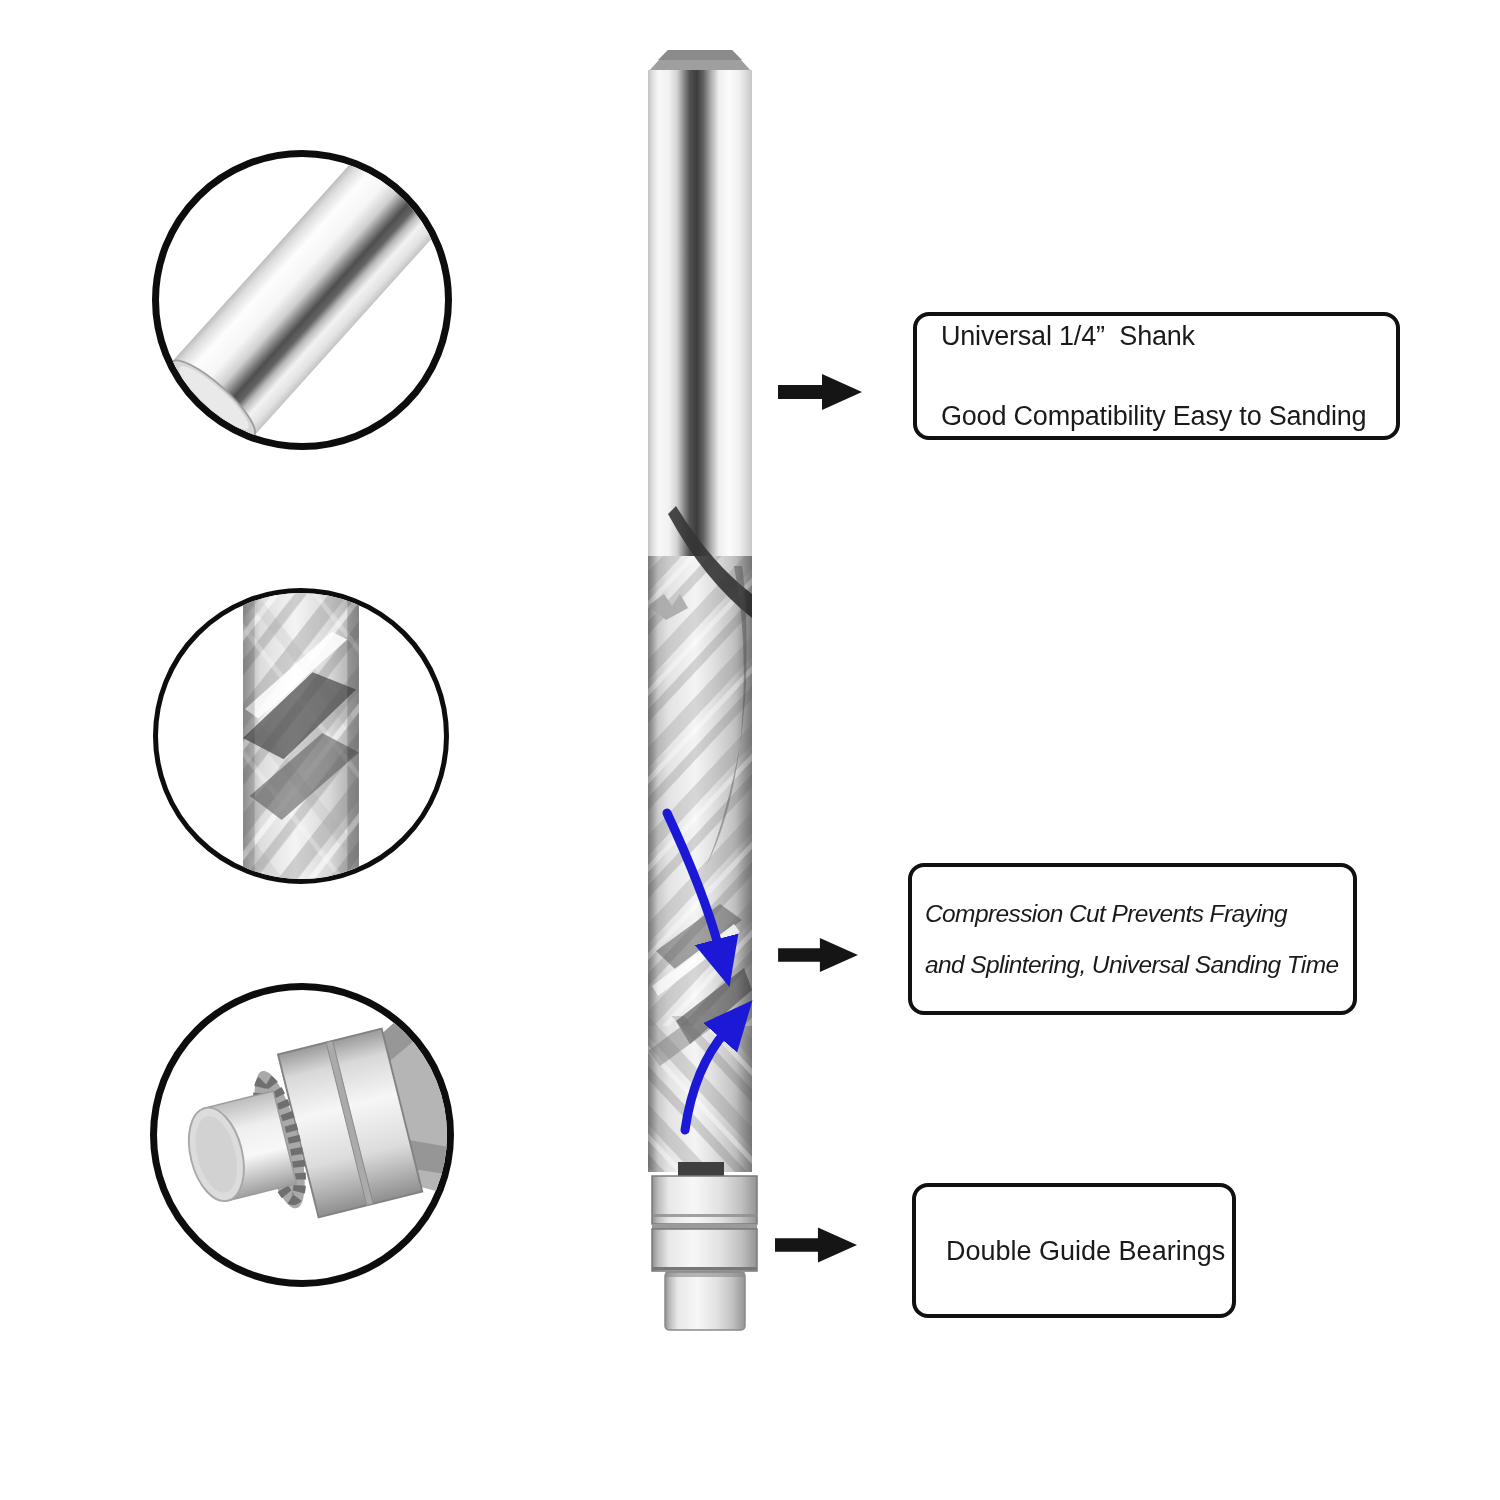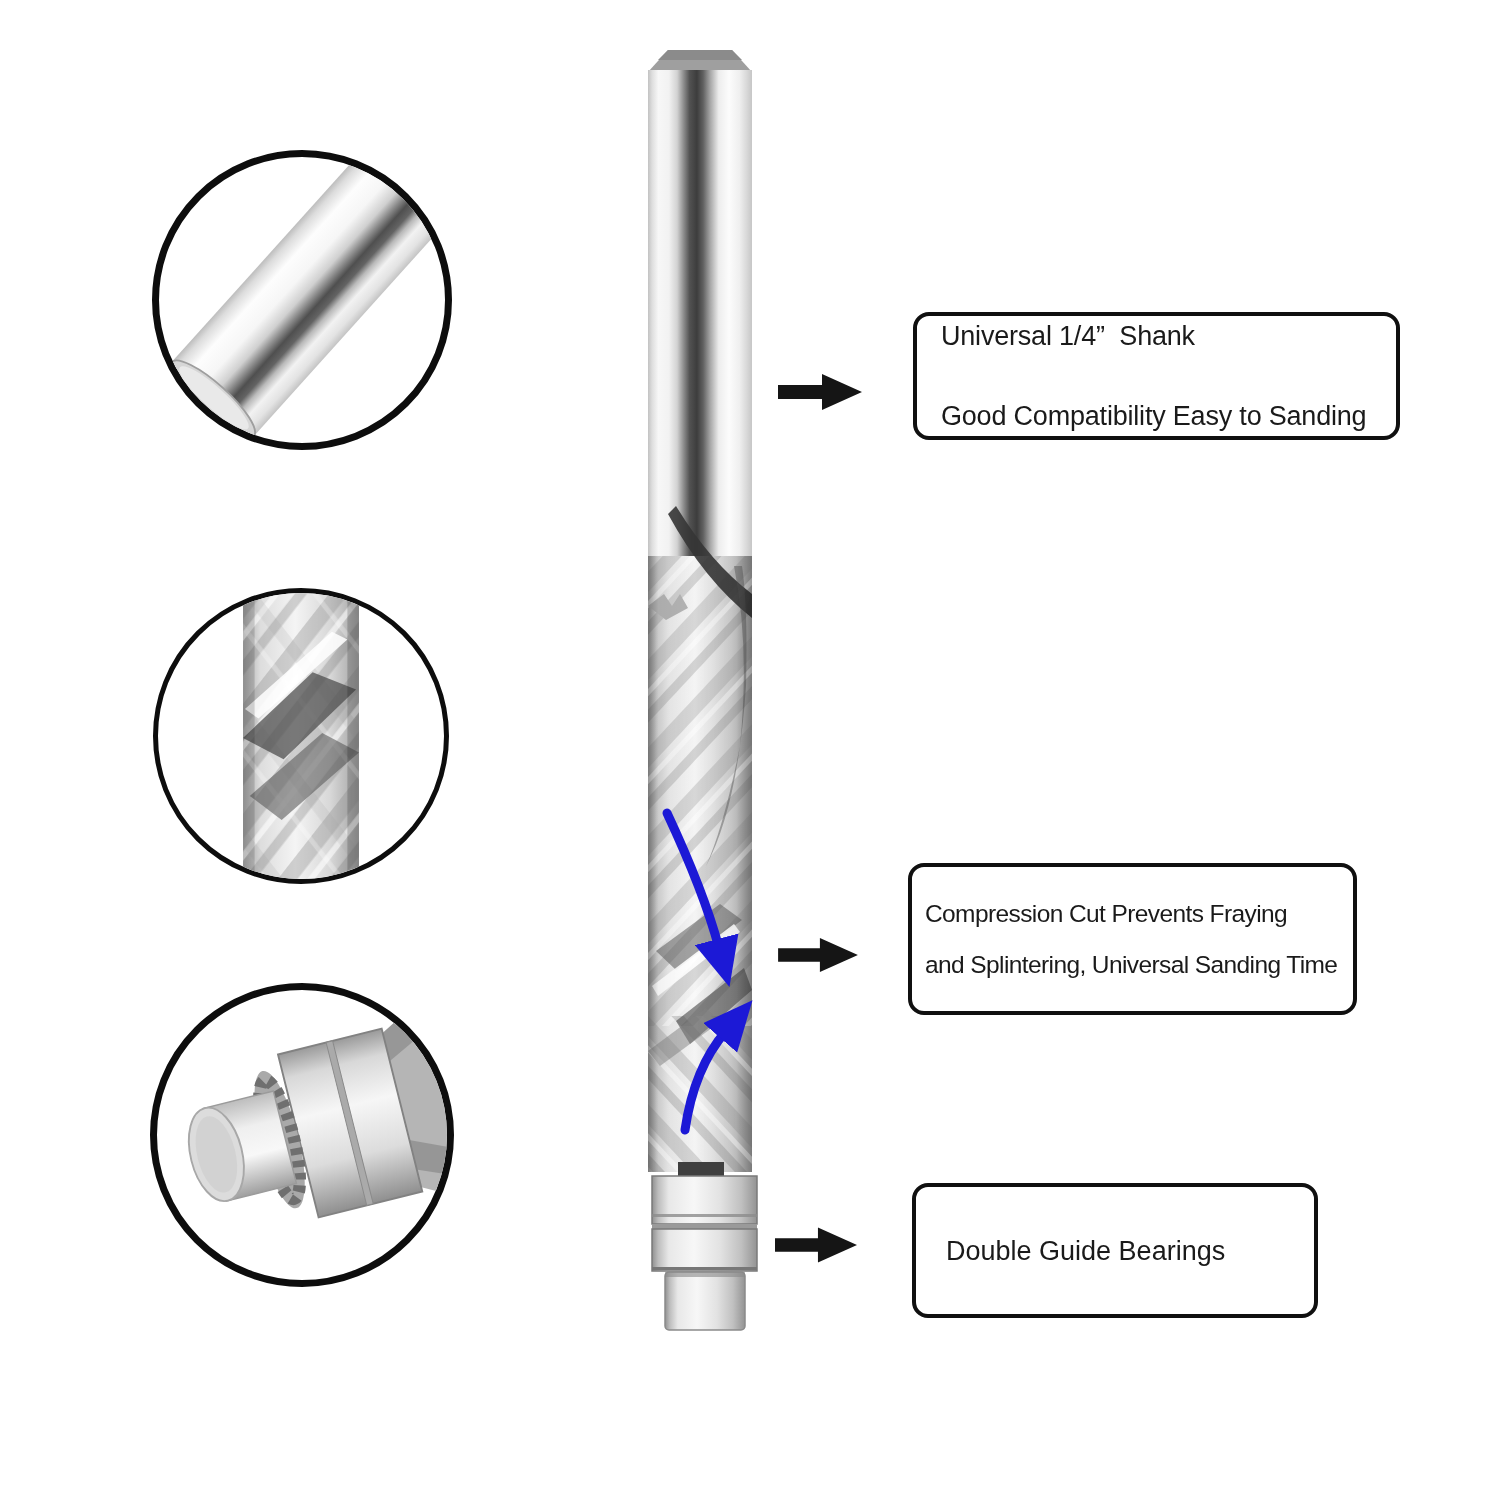--- a/index.html
+++ b/index.html
@@ -235,22 +235,22 @@
   </svg>
   <svg class="arrow-svg" style="left:775px;top:1224px;" width="82" height="42" viewBox="0 0 84 40">
     <polygon points="0,13 44,13 44,2 84,20 44,38 44,27 0,27" fill="#151515"></polygon>
   </svg>
 
   <div class="callout-box box1" style="left:913px;top:312px;width:487px;height:128px;">
     <div class="callout-line">Universal 1/4”  Shank</div>
     <div class="callout-line">Good Compatibility Easy to Sanding</div>
   </div>
 
-  <div class="callout-box box2" style="left:908px;top:863px;width:449px;height:152px;">
+  <div class="callout-box box2" style="left:908px;top:863px;width:449px;height:152px;font-style:italic;">
     <div class="callout-line">Compression Cut Prevents Fraying</div>
     <div class="callout-line">and Splintering, Universal Sanding Time</div>
   </div>
 
-  <div class="callout-box box3" style="left:912px;top:1183px;width:406px;height:135px;">
+  <div class="callout-box box3" style="left:912px;top:1183px;width:324px;height:135px;">
     <div class="callout-line">Double Guide Bearings</div>
   </div>
 
 </div>
 
 </body></html>

